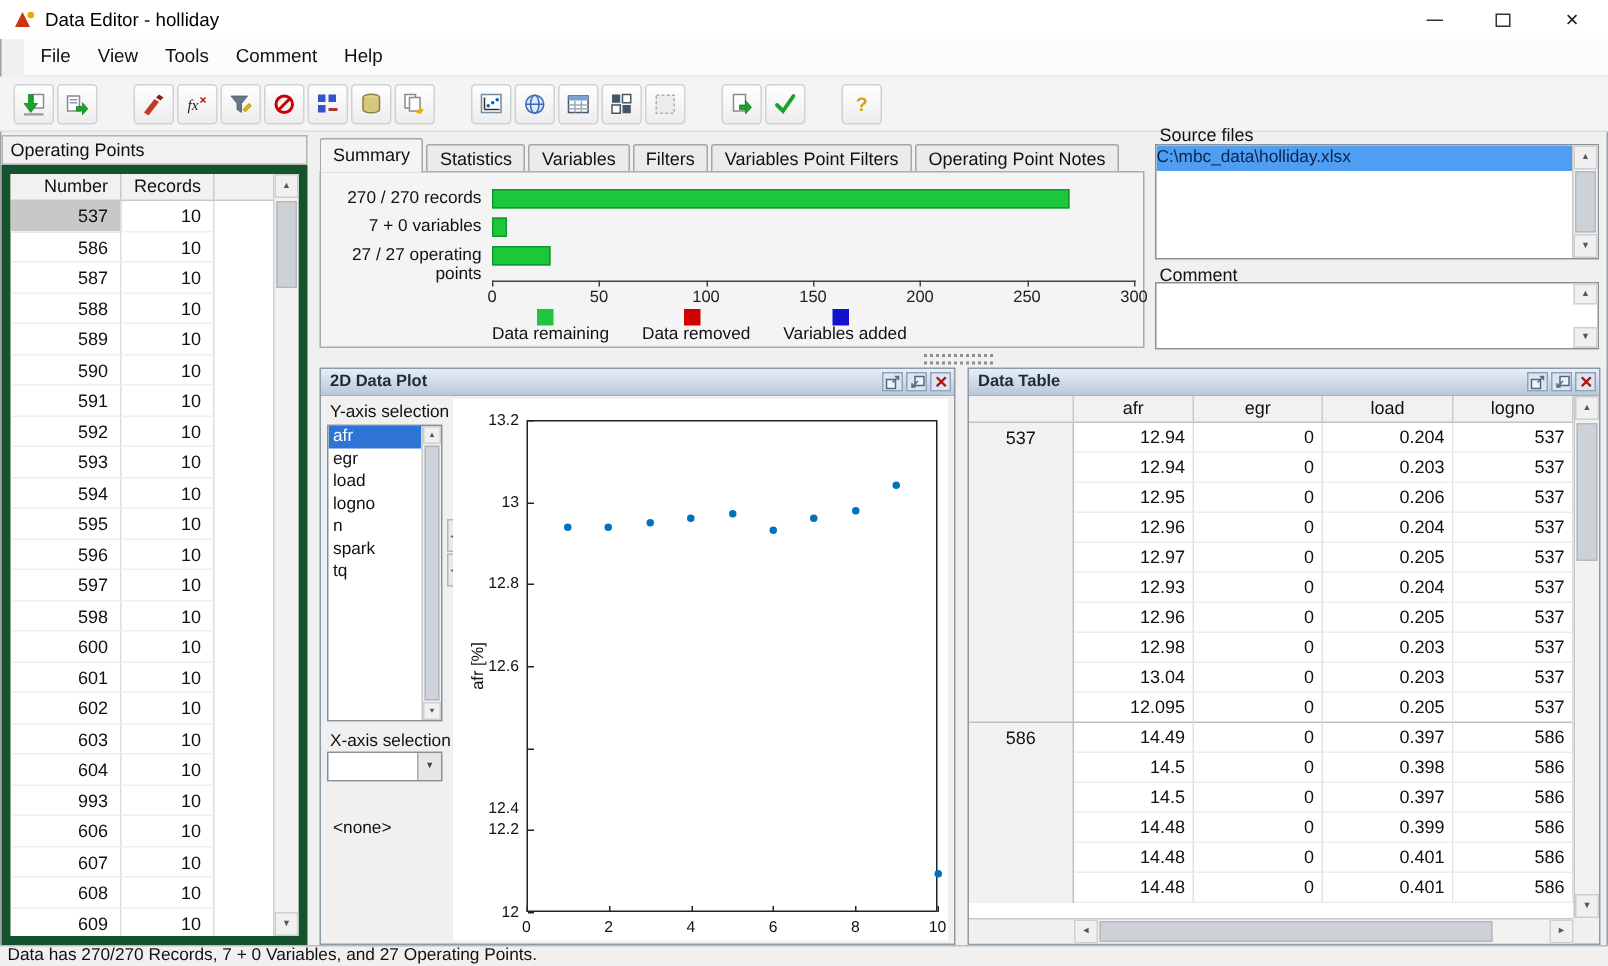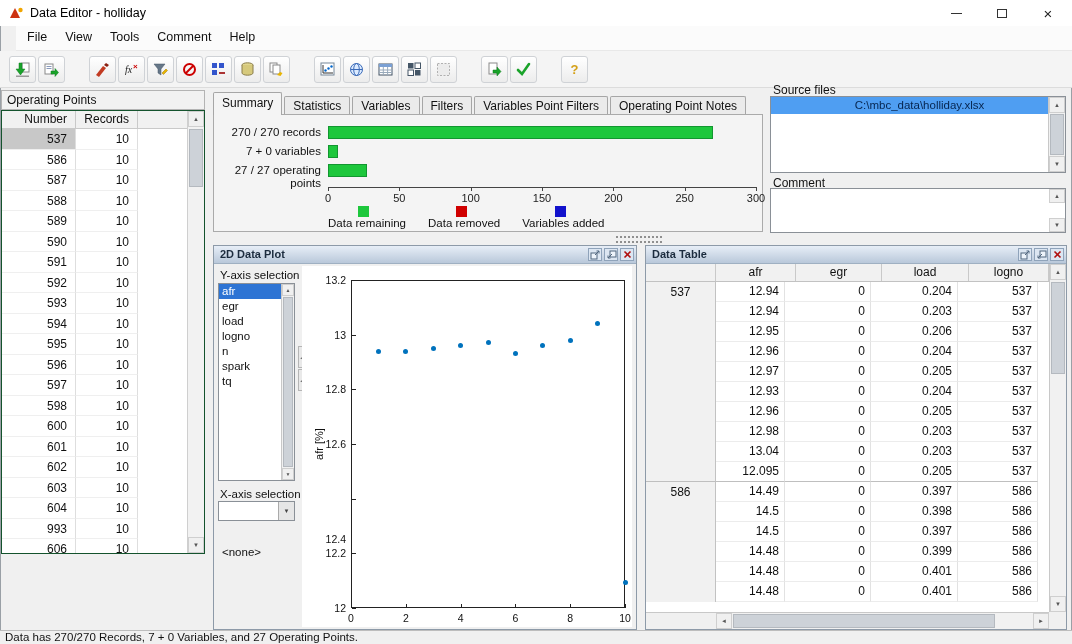--- a/index.html
+++ b/index.html
@@ -19,21 +19,21 @@
 
   
   .menubar { position:absolute; left:16px; top:26px; width:100%; height:25px; background:#fbfbfb; border-bottom:1px solid #e8e8e8; display:flex; align-items:flex-end; padding-left:2px; }
   .menu-item { padding:0 9px; line-height:25px; font-size:12.5px; color:#111; }
   .toolbar { position:absolute; left:0; top:51px; width:100%; height:37px; background:#f4f4f4; border-bottom:1px solid #dcdcdc; display:flex; align-items:center; padding-left:9px; }
   .tgroup { display:flex; margin-right:22px; }
   .tbtn { width:27px; height:27px; margin-right:2px; border:1px solid #cfd2d6; border-radius:3px; background:linear-gradient(#ffffff,#ececec); display:flex; align-items:center; justify-content:center; }
 
   
   .op-title { position:absolute; left:1px; top:90px; width:204px; height:20px; border:1px solid #b3b3b3; background:#f1f1f1; padding-left:5px; line-height:18px; font-size:12px; }
-  .op-table { position:absolute; left:1px; top:110px; width:204px; height:444px; background:#fff; border:1px solid #14532d; overflow:hidden; }
+  .op-table { position:absolute; left:1px; top:110px; width:204px; height:520px; background:#fff; border:6px solid #14532d; overflow:hidden; }
   .op-header { display:flex; height:18px; background:#f1f1f1; border-bottom:1px solid #c9c9c9; }
   .oph { line-height:17px; text-align:right; padding-right:8px; border-right:1px solid #c9c9c9; font-size:12px; }
   .oph-num { width:74px; } .oph-rec { width:62px; } .oph-fill { flex:1; border-right:none; }
   .op-row { display:flex; height:20.5px; }
   .opc-num { width:74px; text-align:right; padding-right:8px; line-height:20px; border-right:1px solid #dedede; border-bottom:1px solid #efefef; }
   .opc-num.sel { background:#c8c8c8; }
   .opc-rec { width:62px; text-align:right; padding-right:8px; line-height:20px; border-right:1px solid #dedede; border-bottom:1px solid #efefef; }
   .op-scroll { position:absolute; right:0; top:0; bottom:0; width:17px; background:#f2f2f2; border-left:1px solid #cfcfcf; }
 
   
@@ -53,21 +53,21 @@
   .sum-ticklabel { position:absolute; top:77px; transform:translateX(-50%); font-size:11px; color:#222; }
   .sum-legend { position:absolute; left:114px; top:91px; display:flex; gap:22px; }
   .legend-item { display:flex; align-items:center;flex-direction:column; }
   .legend-swatch { width:11px; height:11px; margin-right:6px; }
   .legend-label { font-size:11.5px; }
 
   
   .src-label { position:absolute; left:773px; top:83px; font-size:12px; }
   .src-box { position:absolute; left:770px; top:96px; width:296px; height:77px; background:#fff; border:1px solid #8a9097; }
   .src-rows { position:absolute; left:0; top:0; right:17px; bottom:0; overflow:hidden; }
-  .src-row { height:17px; line-height:17px; padding-left:20px; font-size:11.5px; white-space:nowrap; overflow:hidden;text-align:center; }
+  .src-row { height:17px; line-height:17px; padding-left:0; font-size:11.5px; white-space:nowrap; overflow:hidden; }
   .src-row.sel { background:#4f9ef2; color:#06254f; }
   .src-scroll { position:absolute; right:0; top:0; bottom:0; width:17px; background:#f1f1f1; border-left:1px solid #c8c8c8; }
   .comment-label { position:absolute; left:773px; top:176px; font-size:12px; }
   .comment-box { position:absolute; left:770px; top:188px; width:296px; height:45px; background:#fff; border:1px solid #8a9097; }
   .comment-scroll { position:absolute; right:0; top:0; bottom:0; width:16px; }
   .carrow { position:absolute; right:0; width:16px; height:14px; background:#f0f0f0; border:1px solid #cfcfcf; color:#555; font-size:6px; text-align:center; line-height:12px; }
   .carrow.up { top:0; } .carrow.dn { bottom:0; }
 
   .split-dots { position:absolute; left:616px; top:236px; width:46px; height:7px; border-top:2px dotted #8f8f8f; border-bottom:2px dotted #8f8f8f; }
 
@@ -104,21 +104,21 @@
 
   
   .dt-bg { position:absolute; left:0; top:36px; width:403px; height:330px; background:#fff; }
   .dt-header { position:absolute; left:0; top:18px; height:18px; display:flex; background:#f1f1f1; border-bottom:1px solid #c2c2c2; }
   .dth { line-height:17px; text-align:center; border-right:1px solid #c9c9c9; font-size:12px; }
   .dthc0 { width:70px; } .dthc1 { width:80px; } .dthc2 { width:86px; } .dthc3 { width:87px; } .dthc4 { width:80px; }
   .dt-rows { position:absolute; left:0; top:36px; width:403px; height:320px; overflow:hidden; }
   .dt-row { display:flex; height:20px; }
   .dt-rowhdr { width:70px; background:#f1f1f1; border-right:1px solid #c2c2c2; text-align:center; line-height:20px; font-size:12px; }
   .dt-cell { text-align:right; padding-right:5px; border-right:1px solid #e2e2e2; border-bottom:1px solid #ececec; line-height:19px; font-size:12px; background:#fff; }
-  .dtc0 { width:69px; } .dtc1 { width:86px; } .dtc2 { width:87px; } .dtc3 { width:80px; }
+  .dtc0 { width:80px; } .dtc1 { width:86px; } .dtc2 { width:87px; } .dtc3 { width:80px; }
   .grp-end { border-bottom:1px solid #bfbfbf !important; }
   .dt-vscroll { position:absolute; right:0; top:18px; width:17px; height:348px; background:#f1f1f1; border-left:1px solid #c8c8c8; }
   .dt-hscroll { position:absolute; left:70px; top:366px; width:333px; height:17px; background:#f1f1f1; border-top:1px solid #c8c8c8; }
   .harrow { position:absolute; top:0; width:16px; height:16px; background:#f0f0f0; border:1px solid #cfcfcf; color:#555; font-size:6px; text-align:center; line-height:14px; }
   .harrow.lt { left:0; } .harrow.rt { right:0; }
   .hthumb { position:absolute; top:1px; height:14px; background:#cdd2d8; border:1px solid #b4b9bf; }
   .dt-corner { position:absolute; left:0; top:366px; width:70px; height:17px; background:#f0f0f0; border-top:1px solid #c8c8c8; }
 
   
   .statusbar { position:absolute; left:0; top:630px; width:100%; height:14px; background:#f0f0f0; border-top:1px solid #bdbdbd; font-size:11.5px; line-height:13px; padding-left:5px; }

